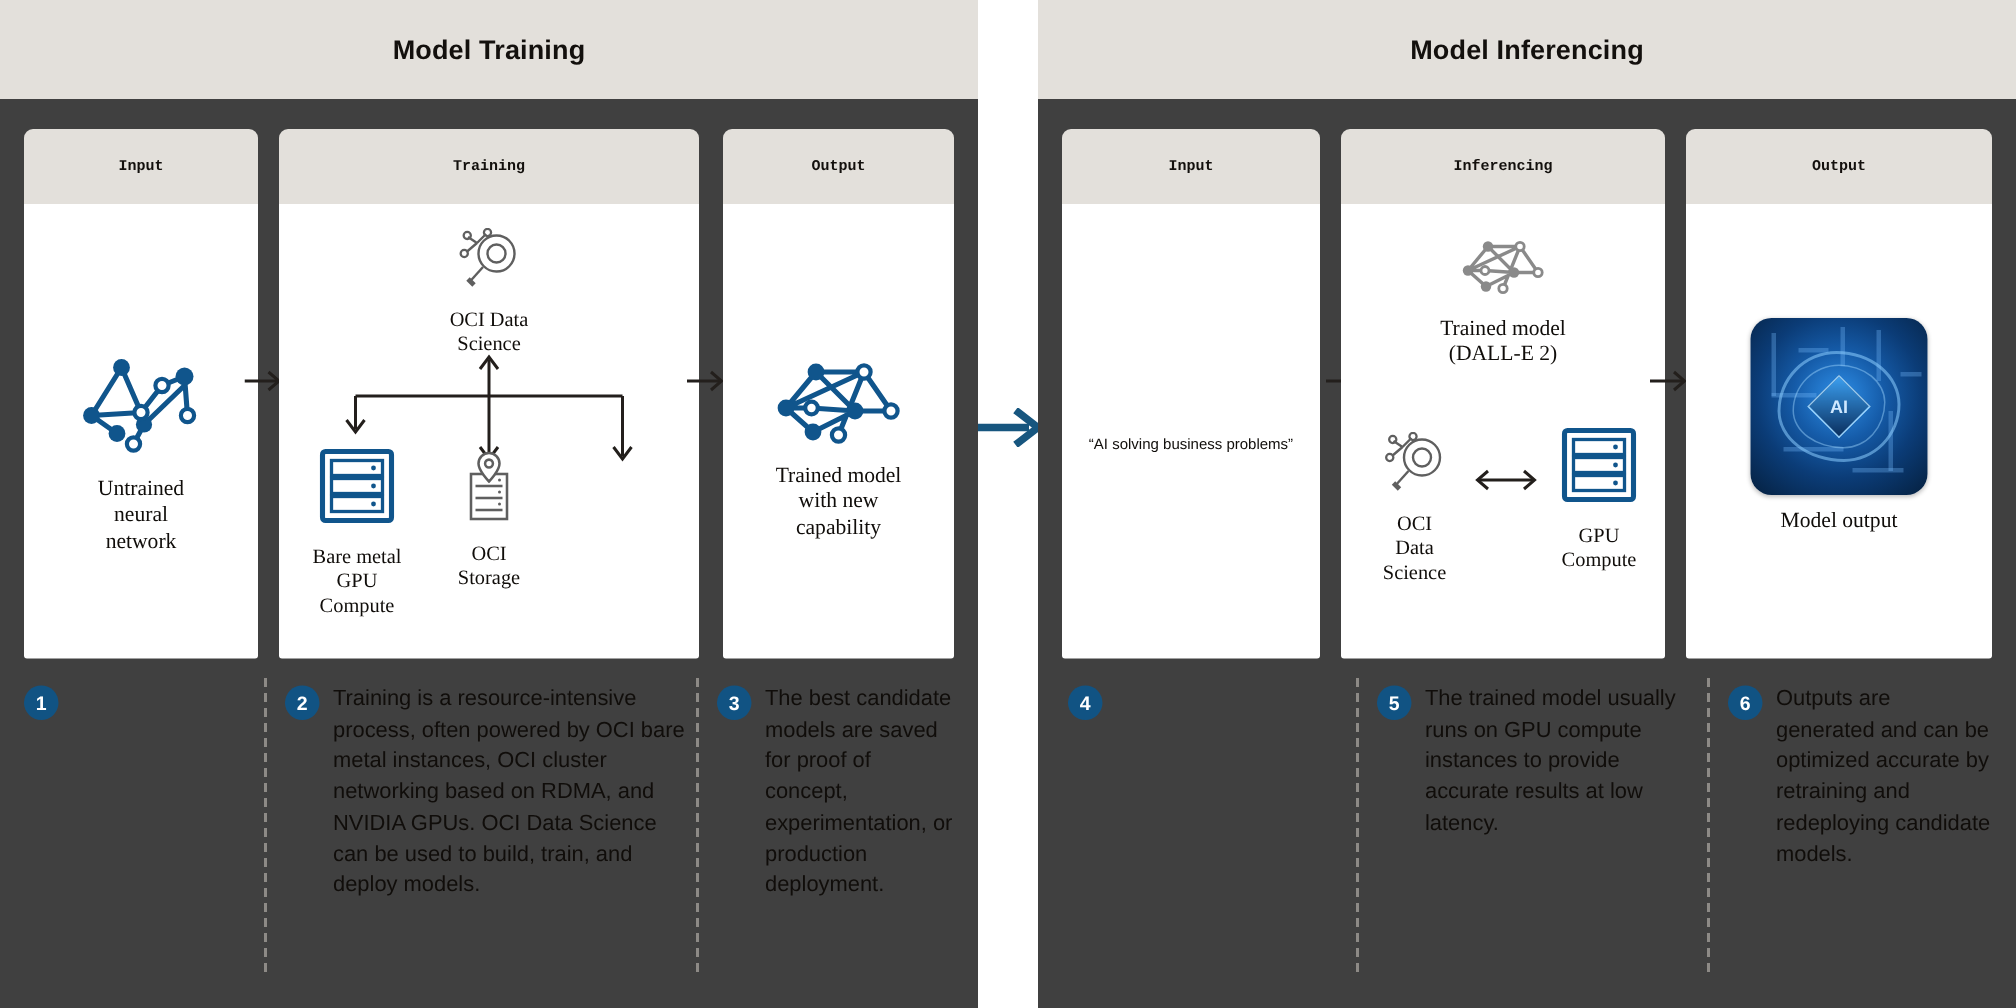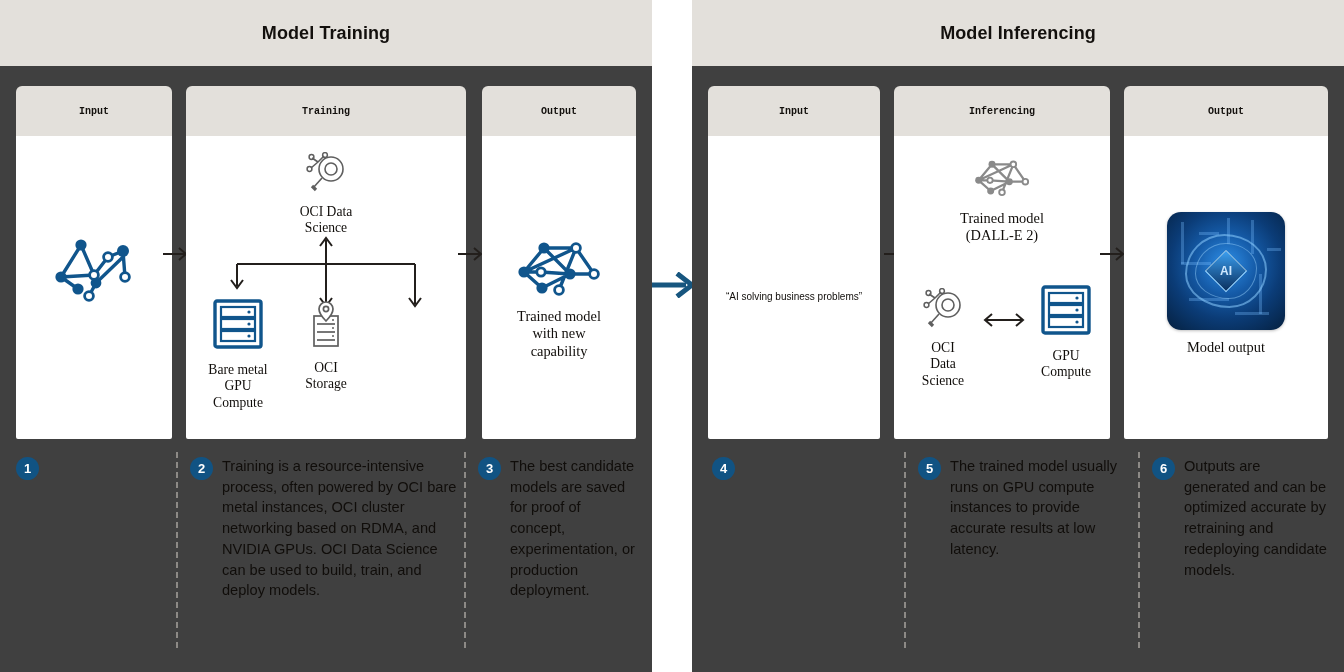--- a/index.html
+++ b/index.html
@@ -138,20 +138,23 @@
                 <circle cx="72" cy="20" r="6"></circle>
               <circle cx="45" cy="52" r="5.4"></circle>
             </g>
             <g fill="#ffffff" stroke="#10558c" stroke-width="2.8">
               <circle cx="43" cy="44" r="4.4"></circle>
                 <circle cx="57" cy="26" r="4.4"></circle>
               <circle cx="74" cy="46" r="4.4"></circle>
                 <circle cx="38" cy="65" r="4.4"></circle>
             </g>
           </svg>
+          <div class="caption">
+            Untrained<br>neural<br>network
+          </div>
         </div>
       </div>
     </div>
 
     <svg class="arrow-thin" style="left:163px;top:246px;" width="28" height="16">
       <line x1="0" y1="8" x2="22" y2="8" stroke="#231f1c" stroke-width="2"></line>
       <polyline points="16,2 23,8 16,14" fill="none" stroke="#231f1c" stroke-width="2"></polyline>
     </svg>
 
     <div class="stage" id="stage-t-training">

